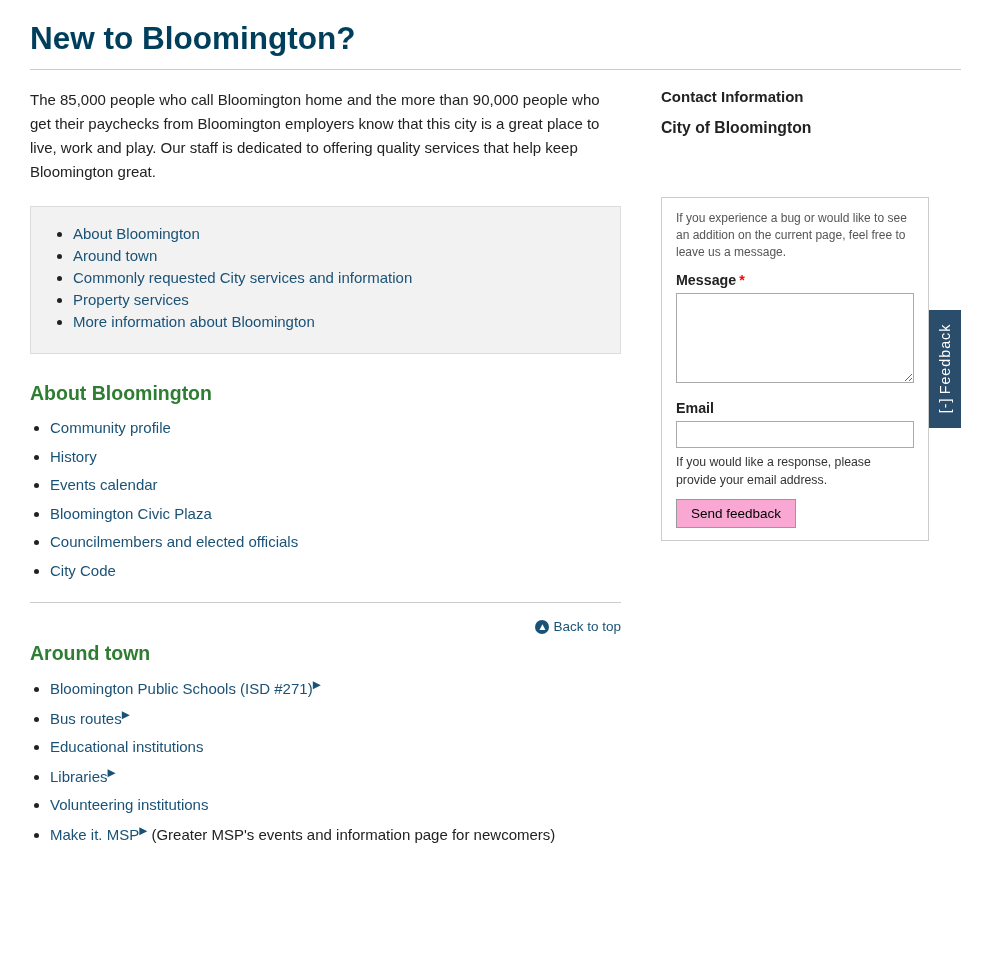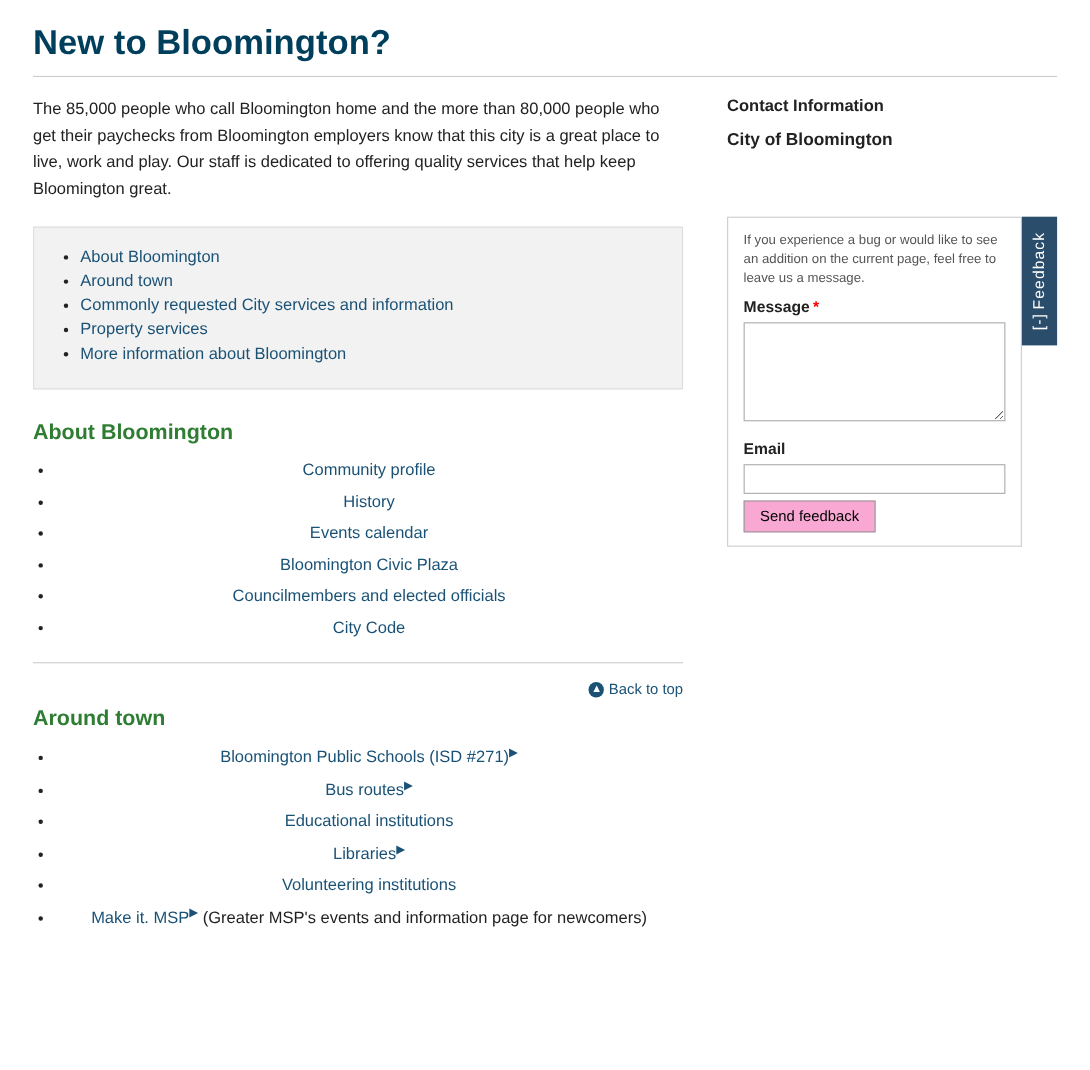--- a/index.html
+++ b/index.html
@@ -81,21 +81,20 @@
     }
 
     .section-list {
       padding-left: 20px;
       margin-bottom: 20px;
     }
 
     .section-list li {
       margin-bottom: 6px;
       line-height: 1.5;
-      text-align: center;
     }
 
     .section-divider {
       border: none;
       border-top: 1px solid #ccc;
       margin: 18px 0 16px 0;
     }
 
     .back-to-top-row {
       display: flex;
@@ -141,21 +140,21 @@
       display: block;
       color: #1a5276;
       margin-bottom: 2px;
     }
 
     
     .feedback-sidebar {
       position: relative;
       margin-top: 60px;
       display: flex;
-      align-items: flex-start;
+      align-items: center;
     }
 
     .feedback-form-box {
       background: #fff;
       border: 1px solid #ccc;
       padding: 12px 14px;
       flex: 1;
       min-width: 0;
     }
 
@@ -249,21 +248,21 @@
   </style>
 </head>
 <body>
 
 <h1 class="page-title">New to Bloomington?</h1>
 <hr class="title-divider">
 
 <div class="main-layout">
 
   <div class="left-col">
-    <p class="intro-text">The 85,000 people who call Bloomington home and the more than 80,000 people who get their paychecks from Bloomington employers know that this city is a great place to live, work and play. Our staff is dedicated to offering quality services that help keep Bloomington great.</p>
+    <p class="intro-text">The 85,000 people who call Bloomington home and the more than 90,000 people who get their paychecks from Bloomington employers know that this city is a great place to live, work and play. Our staff is dedicated to offering quality services that help keep Bloomington great.</p>
 
     <div class="on-this-page-box">
       <ul>
         <li><a href="#">About Bloomington</a></li>
         <li><a href="#">Around town</a></li>
         <li><a href="#">Commonly requested City services and information</a></li>
         <li><a href="#">Property services</a></li>
         <li><a href="#">More information about Bloomington</a></li>
       </ul>
     </div>
@@ -322,20 +321,21 @@
       <div class="feedback-form-box">
         <p class="feedback-hint-text">If you experience a bug or would like to see an addition on the current page, feel free to leave us a message.</p>
 
         <label class="feedback-label">
           <span>Message</span><span class="required-star">*</span>
         </label>
         <textarea class="feedback-textarea" style=""></textarea>
 
         <label class="email-label">Email</label>
         <input type="text" class="email-input" style="">
+        <p class="email-hint">If you would like a response, please provide your email address.</p>
 
         <button class="send-feedback-btn">Send feedback</button>
       </div>
       <div class="feedback-tab">
         <div class="feedback-tab-text">
           <span>[-] </span>
           <span>Feedback</span>
         </div>
       </div>
     </div>

